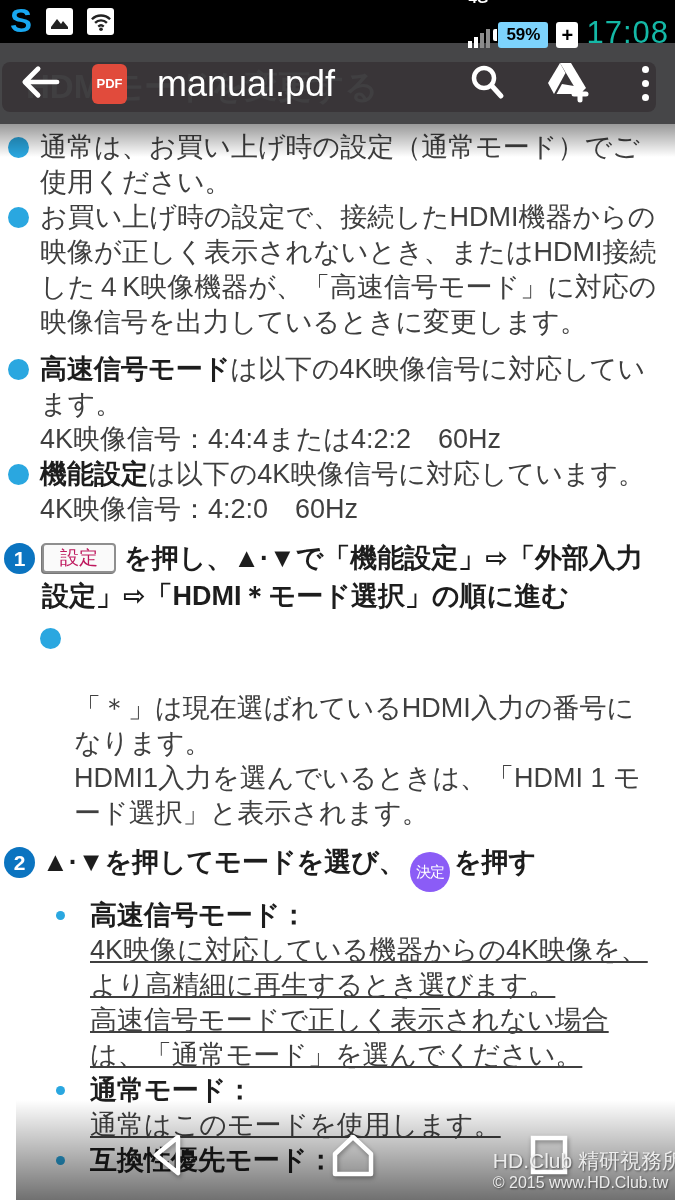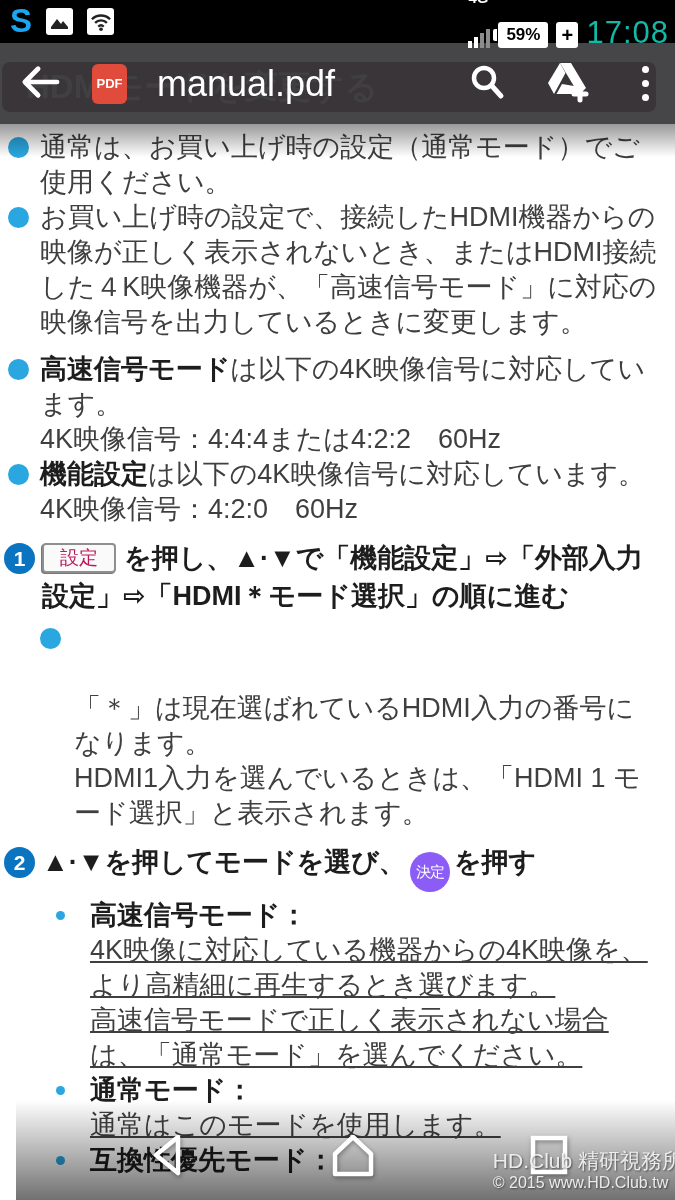--- a/index.html
+++ b/index.html
@@ -12,21 +12,21 @@
              display:flex;align-items:center;justify-content:space-between;z-index:40;}
   .sb-left{display:flex;align-items:center;gap:14px;padding-left:10px;}
   .skype{color:#18a7f0;font-size:33px;font-weight:bold;line-height:1;transform:translateY(-1px);}
   .notif-box{width:27px;height:27px;background:#fff;border-radius:3px;display:flex;align-items:center;justify-content:center;}
   .sb-right{display:flex;align-items:flex-end;gap:8px;padding-right:6px;}
   .signal{display:flex;flex-direction:column;align-items:flex-end;margin-bottom:4px;gap:23px;}
   .net-label{color:#fff;font-size:15px;font-weight:bold;line-height:14px;margin-right:2px;}
   .bars{display:flex;align-items:flex-end;gap:2px;height:20px;}
   .bar{width:4px;background:#8c8c8c;}
   .bar.on{background:#fff;}
-  .battery{height:26px;min-width:50px;background:#ffffff;border-radius:3px;display:flex;align-items:center;justify-content:center;
+  .battery{height:26px;min-width:50px;background:#7dd3fc;border-radius:3px;display:flex;align-items:center;justify-content:center;
            font-size:17px;font-weight:bold;color:#000;position:relative;margin-bottom:4px;}
   .battery:before{content:"";position:absolute;left:-5px;top:7px;width:4px;height:12px;background:#fff;border-radius:2px 0 0 2px;}
   .charge{width:22px;height:26px;background:#fff;border-radius:3px;display:flex;align-items:center;justify-content:center;
           font-size:20px;font-weight:bold;color:#000;margin-bottom:4px;}
   .clock{color:#14b8a6;font-size:31px;line-height:1;margin-bottom:4px;letter-spacing:1px;}
 
   
   .pdf-banner{position:absolute;left:2px;top:62px;width:654px;height:50px;background:#470f21;border-radius:8px;
               display:flex;align-items:center;z-index:10;}
   .pdf-banner span{color:#a8969c;font-size:33px;font-weight:bold;padding-left:24px;white-space:nowrap;overflow:hidden;}

